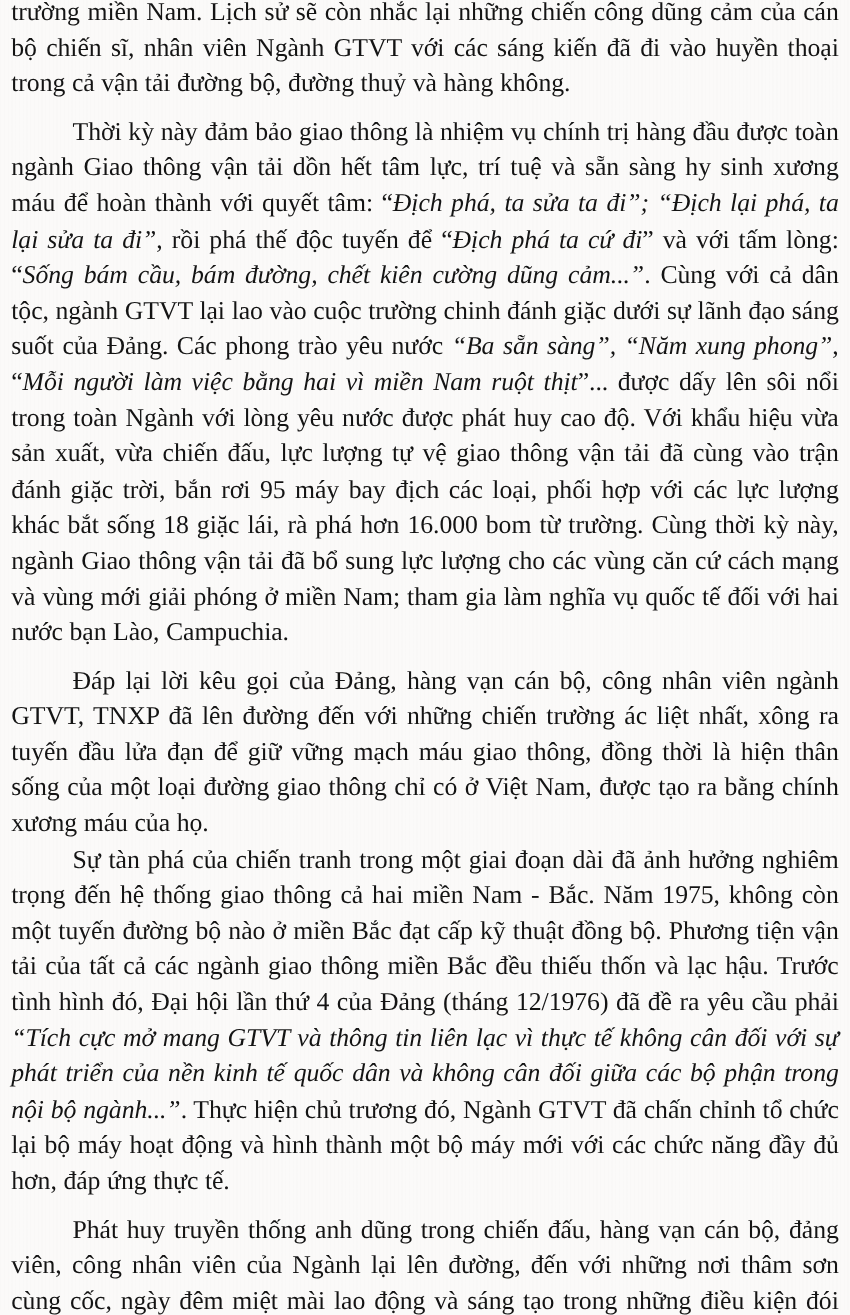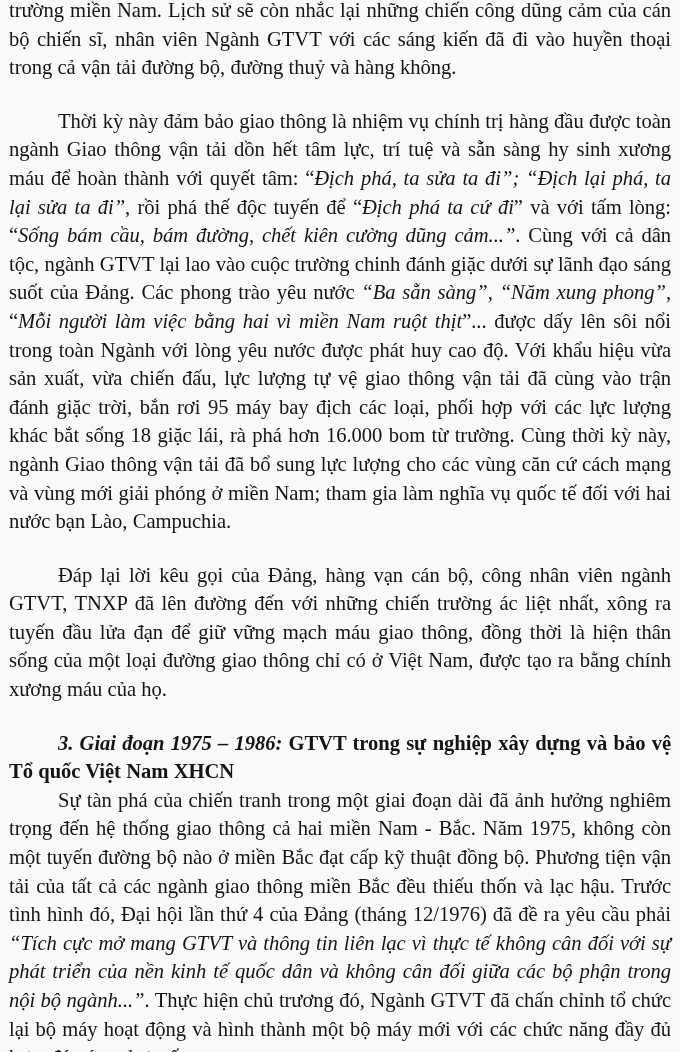--- a/index.html
+++ b/index.html
@@ -27,21 +27,21 @@
     .para {
       margin: 0;
       font-size: 20.6px;
       line-height: 28.6px;
       text-align: justify;
       text-align-last: left;
       letter-spacing: -0.05px;
       word-spacing: 0.2px;
     }
     .para.indent { text-indent: 49px; }
-    .gap { margin-top: 25px; }
+    .gap { margin-top: 10px; }
     .heading {
       font-weight: bold;
       text-indent: 49px;
     }
     .heading .num-title { font-style: italic; }
     i { font-style: italic; }
   </style>
 </head>
 <body>
 
@@ -52,23 +52,20 @@
   </p>
 
   <p class="para indent gap">
     <span>Thời kỳ này đảm bảo giao thông là nhiệm vụ chính trị hàng đầu được toàn ngành Giao thông vận tải dồn hết tâm lực, trí tuệ và sẵn sàng hy sinh xương máu để hoàn thành với quyết tâm: “</span><i>Địch phá, ta sửa ta đi”; “Địch lại phá, ta lại sửa ta đi”</i><span>, rồi phá thế độc tuyến để “</span><i>Địch phá ta cứ đi</i><span>” và với tấm lòng: “</span><i>Sống bám cầu, bám đường, chết kiên cường dũng cảm...”</i><span>. Cùng với cả dân tộc, ngành GTVT lại lao vào cuộc trường chinh đánh giặc dưới sự lãnh đạo sáng suốt của Đảng. Các phong trào yêu nước </span><i>“Ba sẵn sàng”, “Năm xung phong”</i><span>, “</span><i>Mỗi người làm việc bằng hai vì miền Nam ruột thịt</i><span>”... được dấy lên sôi nổi trong toàn Ngành với lòng yêu nước được phát huy cao độ. Với khẩu hiệu vừa sản xuất, vừa chiến đấu, lực lượng tự vệ giao thông vận tải đã cùng vào trận đánh giặc trời, bắn rơi 95 máy bay địch các loại, phối hợp với các lực lượng khác bắt sống 18 giặc lái, rà phá hơn 16.000 bom từ trường. Cùng thời kỳ này, ngành Giao thông vận tải đã bổ sung lực lượng cho các vùng căn cứ cách mạng và vùng mới giải phóng ở miền Nam; tham gia làm nghĩa vụ quốc tế đối với hai nước bạn Lào, Campuchia.</span>
   </p>
 
   <p class="para indent gap">
     <span>Đáp lại lời kêu gọi của Đảng, hàng vạn cán bộ, công nhân viên ngành GTVT, TNXP đã lên đường đến với những chiến trường ác liệt nhất, xông ra tuyến đầu lửa đạn để giữ vững mạch máu giao thông, đồng thời là hiện thân sống của một loại đường giao thông chỉ có ở Việt Nam, được tạo ra bằng chính xương máu của họ.</span>
   </p>
 
-  <p class="para heading gap">
-    <span class="num-title">3. Giai đoạn 1975 – 1986:</span><span> GTVT trong sự nghiệp xây dựng và bảo vệ Tổ quốc Việt Nam XHCN</span>
-  </p>
 
   <p class="para indent">
     <span>Sự tàn phá của chiến tranh trong một giai đoạn dài đã ảnh hưởng nghiêm trọng đến hệ thống giao thông cả hai miền Nam - Bắc. Năm 1975, không còn một tuyến đường bộ nào ở miền Bắc đạt cấp kỹ thuật đồng bộ. Phương tiện vận tải của tất cả các ngành giao thông miền Bắc đều thiếu thốn và lạc hậu. Trước tình hình đó, Đại hội lần thứ 4 của Đảng (tháng 12/1976) đã đề ra yêu cầu phải </span><i>“Tích cực mở mang GTVT và thông tin liên lạc vì thực tế không cân đối với sự phát triển của nền kinh tế quốc dân và không cân đối giữa các bộ phận trong nội bộ ngành...”</i><span>. Thực hiện chủ trương đó, Ngành GTVT đã chấn chỉnh tổ chức lại bộ máy hoạt động và hình thành một bộ máy mới với các chức năng đầy đủ hơn, đáp ứng thực tế.</span>
   </p>
 
   <p class="para indent gap">
     <span>Phát huy truyền thống anh dũng trong chiến đấu, hàng vạn cán bộ, đảng viên, công nhân viên của Ngành lại lên đường, đến với những nơi thâm sơn cùng cốc, ngày đêm miệt mài lao động và sáng tạo trong những điều kiện đói rét, bệnh tật, thiếu thốn trăm bề. Chính nhờ ở những nỗ lực phi thường ấy mà tuyến đường sắt Thống nhất dài trên 1700 km được khắc phục hoàn toàn chỉ sau 14 tháng thi công. Hàng loạt công trình giao thông quan trọng trong đó có cầu Thăng Long, cầu</span>
   </p>
 
 </div>

